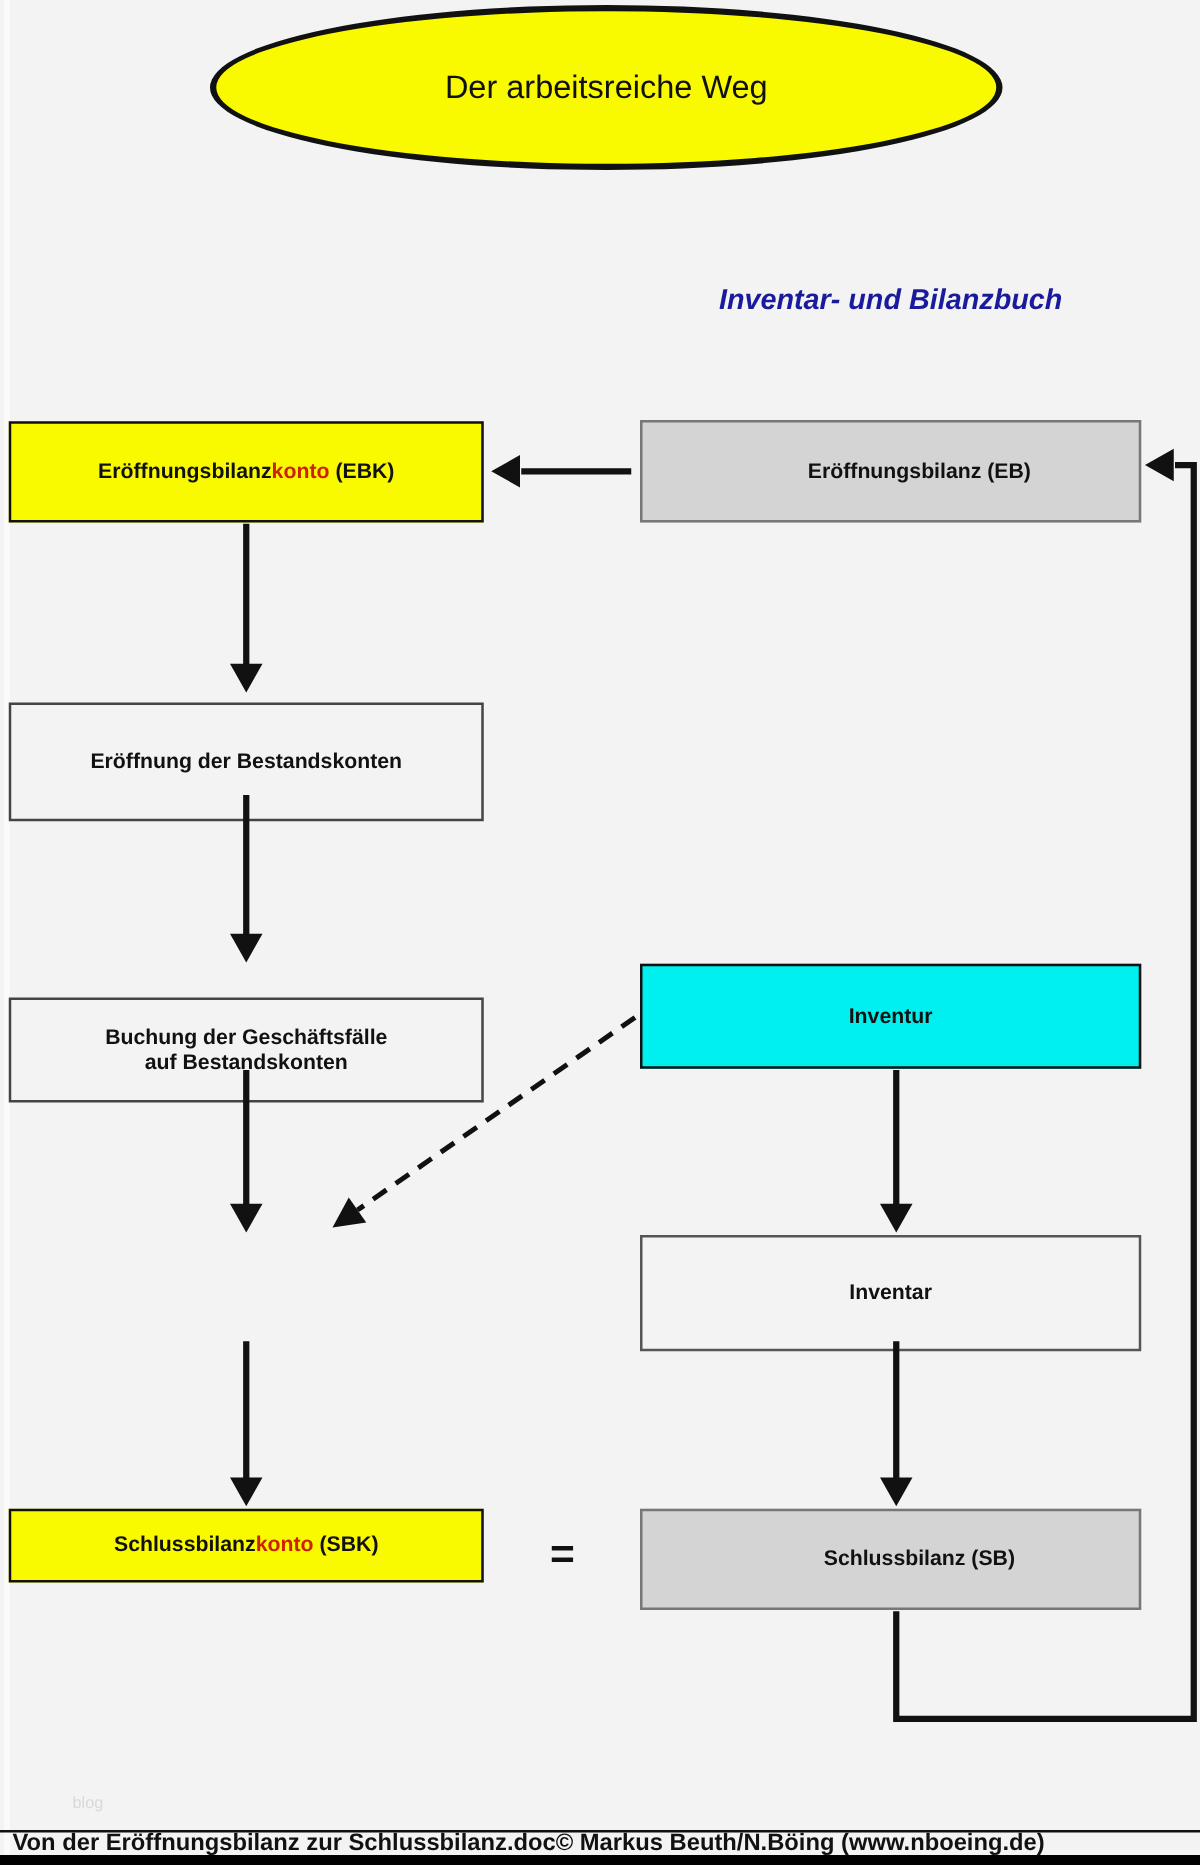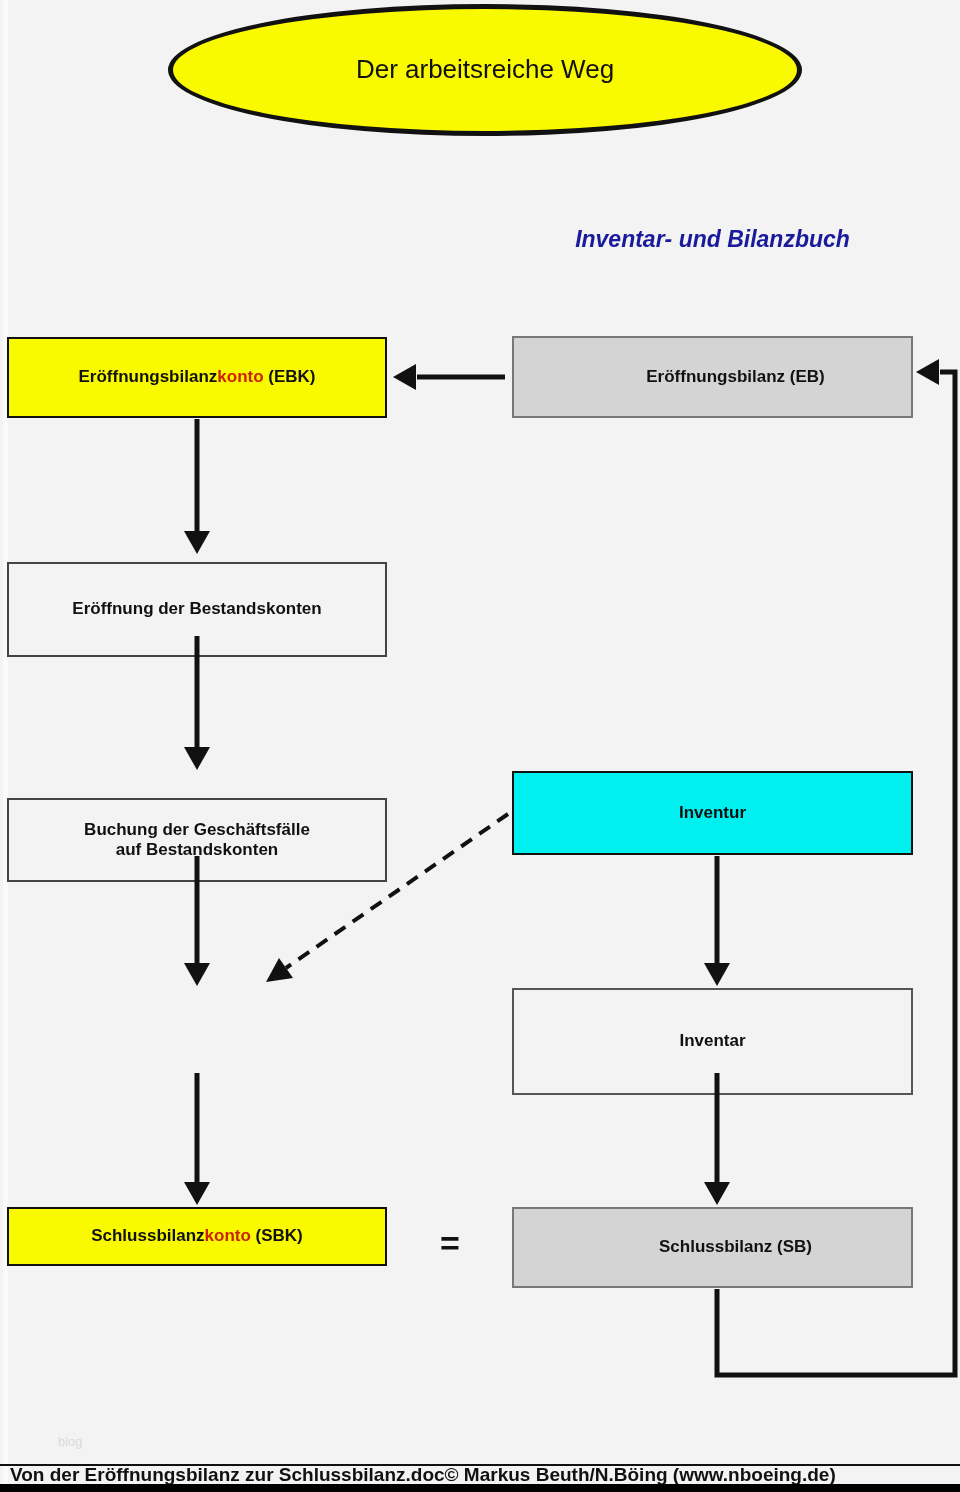--- a/index.html
+++ b/index.html
@@ -83,21 +83,21 @@
   </div>
 
   <div class="node lcol plain" style="top:771px;height:84px;margin-top:27px;">
     <span>Buchung der Geschäftsfälle</span>
     <span>auf Bestandskonten</span>
   </div>
   <div class="node rcol cyanbox" style="top:771px;height:84px;">
     <span>Inventur</span>
   </div>
 
-  <div class="node rcol plain" style="top:988px;height:107px;border-color:#555;">
+  <div class="node rcol plain" style="top:988px;height:93px;border-color:#555;">
     <span>Inventar</span>
   </div>
 
   <div class="node lcol yellow" style="top:1207px;height:59px;">
     <span><span>Schlussbilanz</span><span class="hl">konto</span><span> (SBK)</span></span>
   </div>
   <div class="equals">=</div>
   <div class="node rcol gray" style="top:1207px;height:81px;">
     <span>Schlussbilanz (SB)</span>
   </div>

